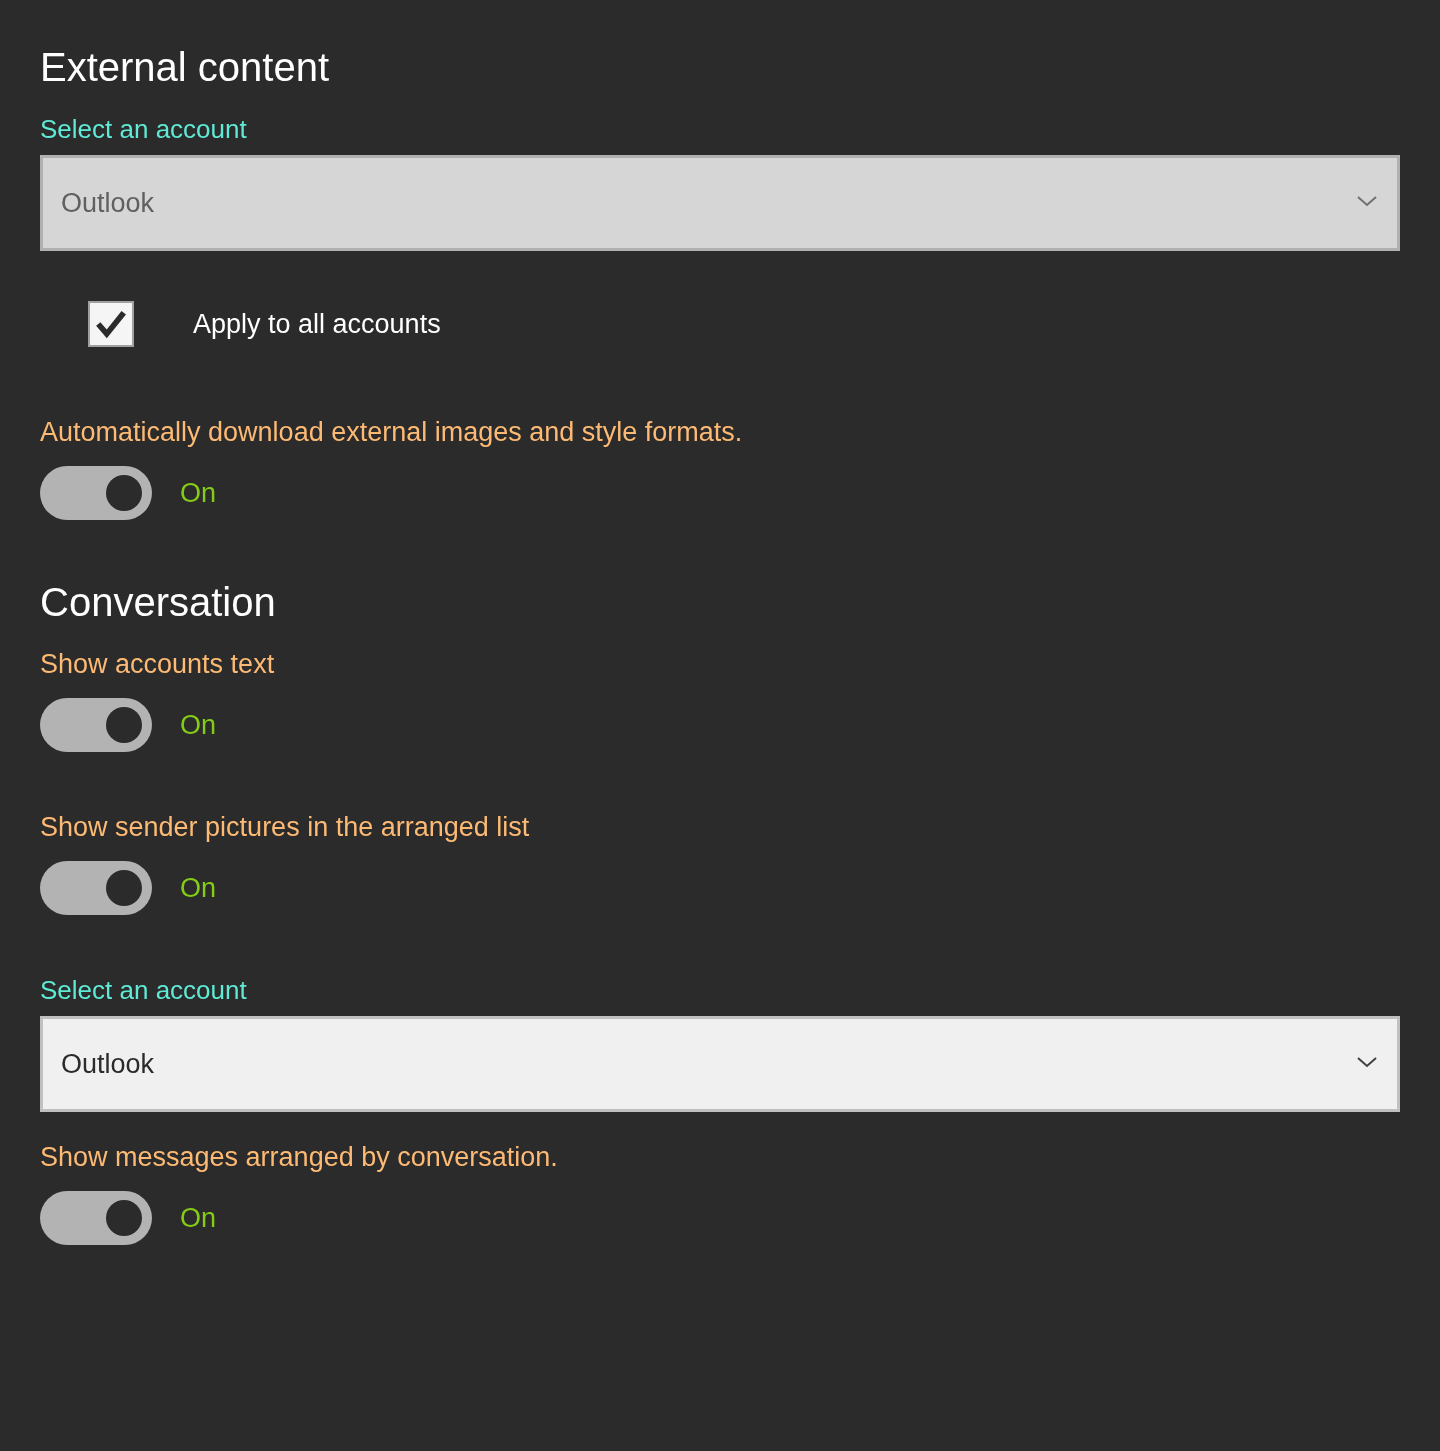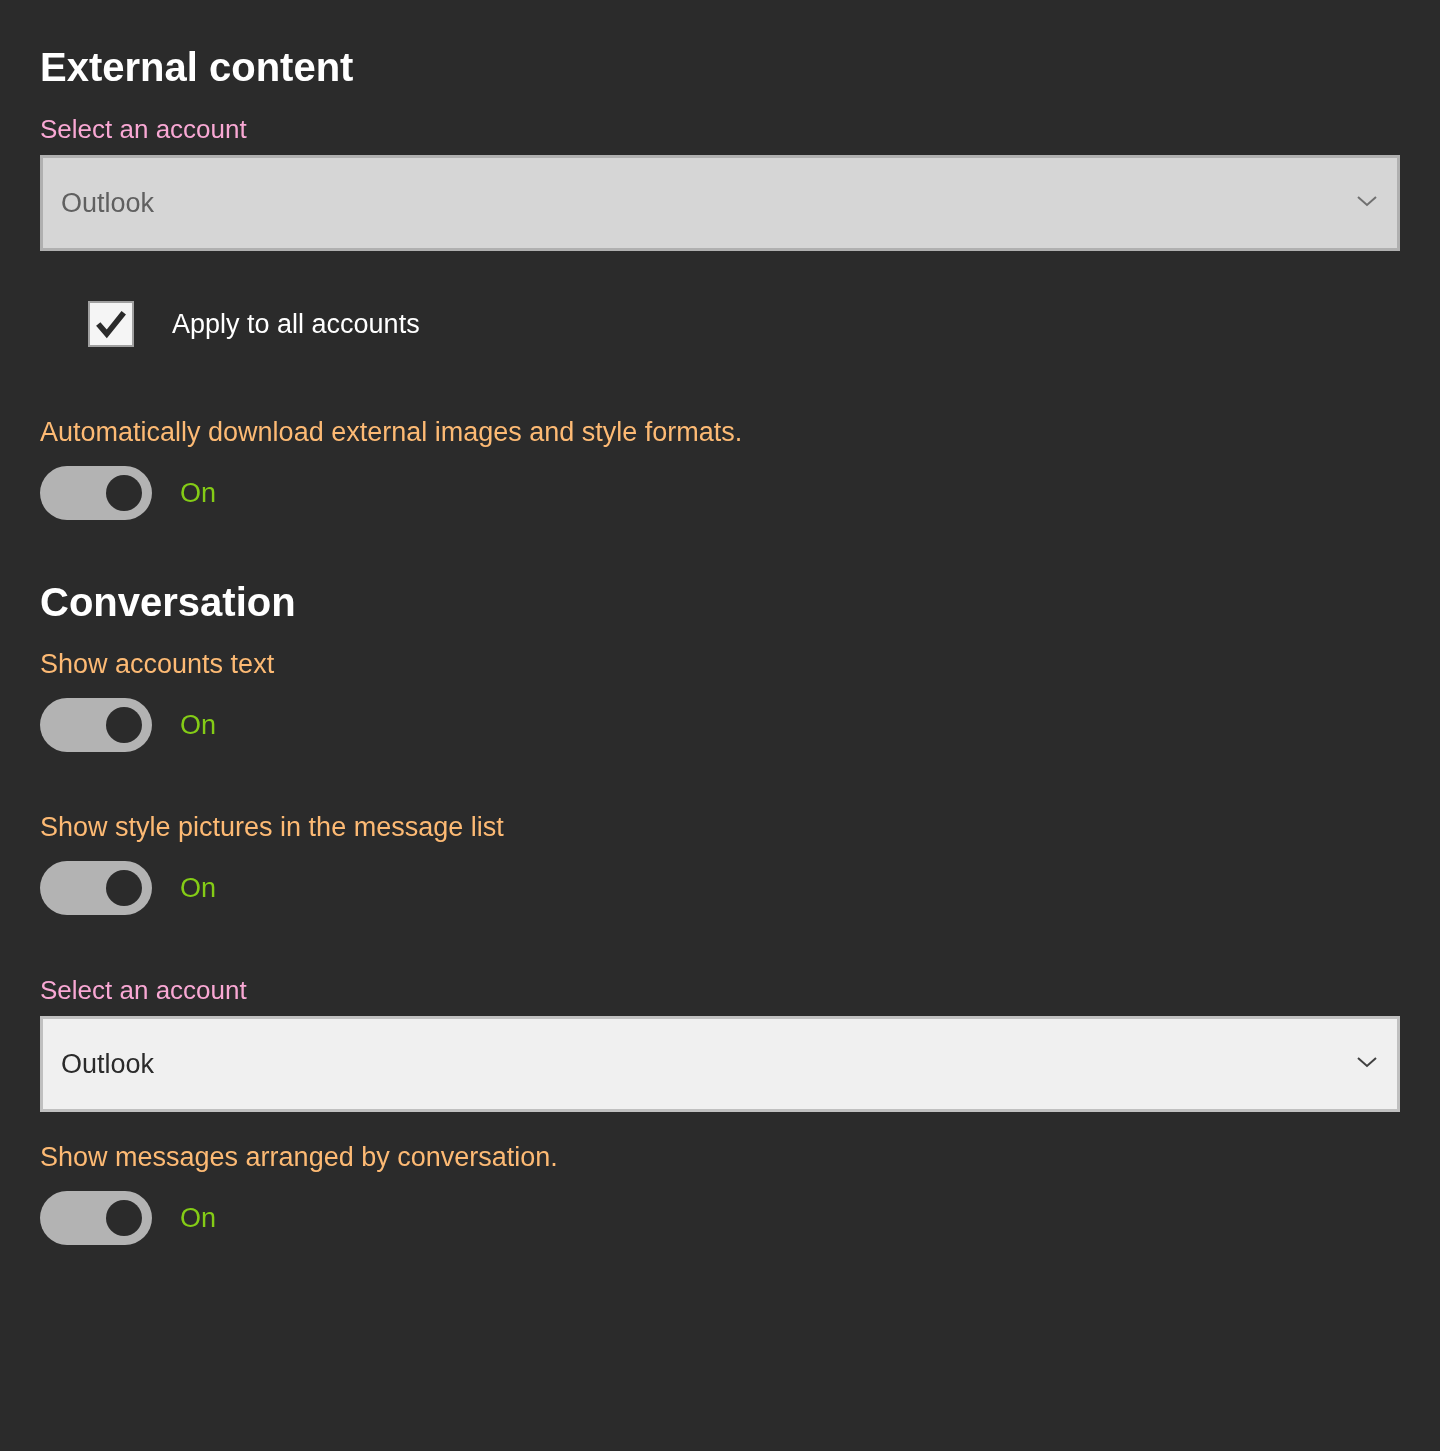--- a/index.html
+++ b/index.html
@@ -10,28 +10,28 @@
     body {
       background-color: #2b2b2b;
       color: #ffffff;
       font-family: 'Segoe UI', Tahoma, sans-serif;
       width: 1440px;
       height: 1451px;
       padding: 45px 40px;
     }
     .section-title {
       font-size: 40px;
-      font-weight: 700;
+      font-weight: 400;
       margin-bottom: 24px;
       color: #ffffff;
     }
     .label {
       font-size: 26px;
       font-weight: 400;
-      color: #f9a8d4;
+      color: #5eead4;
       margin-bottom: 10px;
     }
     .select-wrapper {
       position: relative;
       width: 100%;
       margin-bottom: 50px;
     }
     .select {
       width: 100%;
       height: 96px;
@@ -60,20 +60,21 @@
     }
     .chevron-down svg {
       width: 22px;
       height: 14px;
     }
     .checkbox-row {
       display: flex;
       align-items: center;
       margin-left: 48px;
       margin-bottom: 70px;
+      gap: 21px;
     }
     .checkbox {
       width: 46px;
       height: 46px;
       background-color: #f5f5f5;
       border: 2px solid #a0a0a0;
       display: flex;
       align-items: center;
       justify-content: center;
       cursor: pointer;
@@ -163,21 +164,21 @@
 
 <div class="setting-label">Show accounts text</div>
 
 <div class="toggle-row">
   <div class="toggle">
     <div class="toggle-knob"></div>
   </div>
   <span class="toggle-label">On</span>
 </div>
 
-<div class="setting-label">Show style pictures in the message list</div>
+<div class="setting-label">Show sender pictures in the arranged list</div>
 
 <div class="toggle-row">
   <div class="toggle">
     <div class="toggle-knob"></div>
   </div>
   <span class="toggle-label">On</span>
 </div>
 
 <div class="label">Select an account</div>
 

